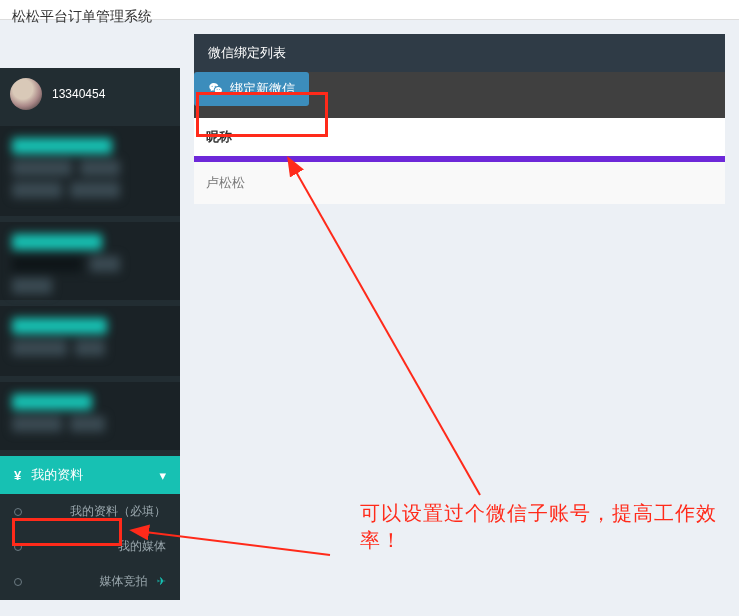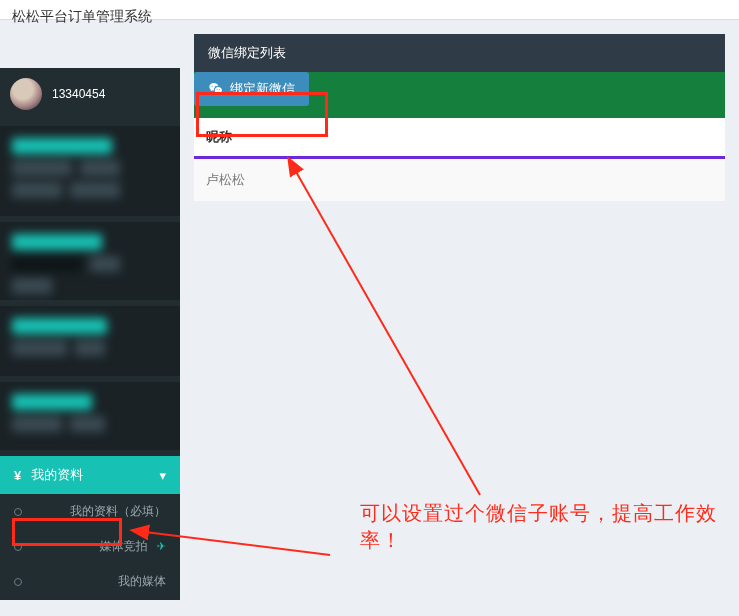--- a/index.html
+++ b/index.html
@@ -24,29 +24,29 @@
 .menu-header { background: #17c1b3; color: #fff; padding: 10px 14px; display: flex; align-items: center; font-size: 13px; cursor: pointer; }
 .menu-header .yen { font-weight: bold; margin-right: 10px; }
 .menu-header .caret { margin-left: auto; }
 
 .menu-item { padding: 9px 14px 9px 30px; color: #9aa7ad; font-size: 12px; position: relative; cursor: pointer; text-align: right; }
 .menu-item.active { color: #fff; font-weight: 500; }
 .menu-item::before { content: ""; position: absolute; left: 14px; top: 50%; transform: translateY(-50%); width: 6px; height: 6px; border: 1px solid #6b7a82; border-radius: 50%; }
 .menu-item .plane { color: #17c1b3; margin-left: 6px; font-size: 11px; }
 
 .content { flex: 1; padding: 14px; }
-.card { background: #15803d; }
+.card { background: #404040; }
 .card-header { background: #2f3b46; color: #fff; padding: 10px 14px; font-size: 13px; }
 .card-body { padding: 0; }
 
 .btn-primary { background: #3c8dbc; color: #fff; border: none; padding: 8px 14px; border-radius: 3px; font-size: 13px; cursor: pointer; display: inline-flex; align-items: center; }
 .btn-primary .wicon { width: 16px; height: 16px; margin-right: 6px; }
 
 .table { width: 100%; margin-top: 12px; border-collapse: collapse; }
-.table th { text-align: left; padding: 10px 12px; font-size: 13px; color: #333; border-bottom: 3px solid #6d28d9; background: #fff; }
+.table th { text-align: left; padding: 10px 12px; font-size: 13px; color: #333; border-bottom: 6px solid #6d28d9; background: #fff; }
 .table td { padding: 12px; color: #777; background: #f9f9f9; }
 
 
 .anno-box1 { position: absolute; left: 196px; top: 92px; width: 132px; height: 45px; border: 3px solid #ff2a1a; pointer-events: none; }
 .anno-box2 { position: absolute; left: 12px; top: 518px; width: 110px; height: 28px; border: 3px solid #ff2a1a; pointer-events: none; }
 .anno-text { position: absolute; left: 360px; top: 500px; color: #ff2a1a; font-size: 20px; letter-spacing: 1px; }
 
 svg.arrow { position: absolute; pointer-events: none; }
 </style>
 </head>
@@ -118,25 +118,25 @@
     <div class="menu-header">
       <span class="yen">¥</span>
       <span>我的资料</span>
       <span class="caret">▾</span>
     </div>
 
     <div class="menu-item">
       <span>我的资料（必填）</span>
     </div>
     <div class="menu-item">
+      <span>我的媒体</span>
+    </div>
+    <div class="menu-item">
       <span>媒体竞拍</span>
       <span class="plane">✈</span>
-    </div>
-    <div class="menu-item">
-      <span>我的媒体</span>
     </div>
     <div class="menu-item">
       <span>结算清单</span>
       <span class="plane">✈</span>
     </div>
   </aside>
 
   <main class="content">
     <div class="card">
       <div class="card-header">微信绑定列表</div>

